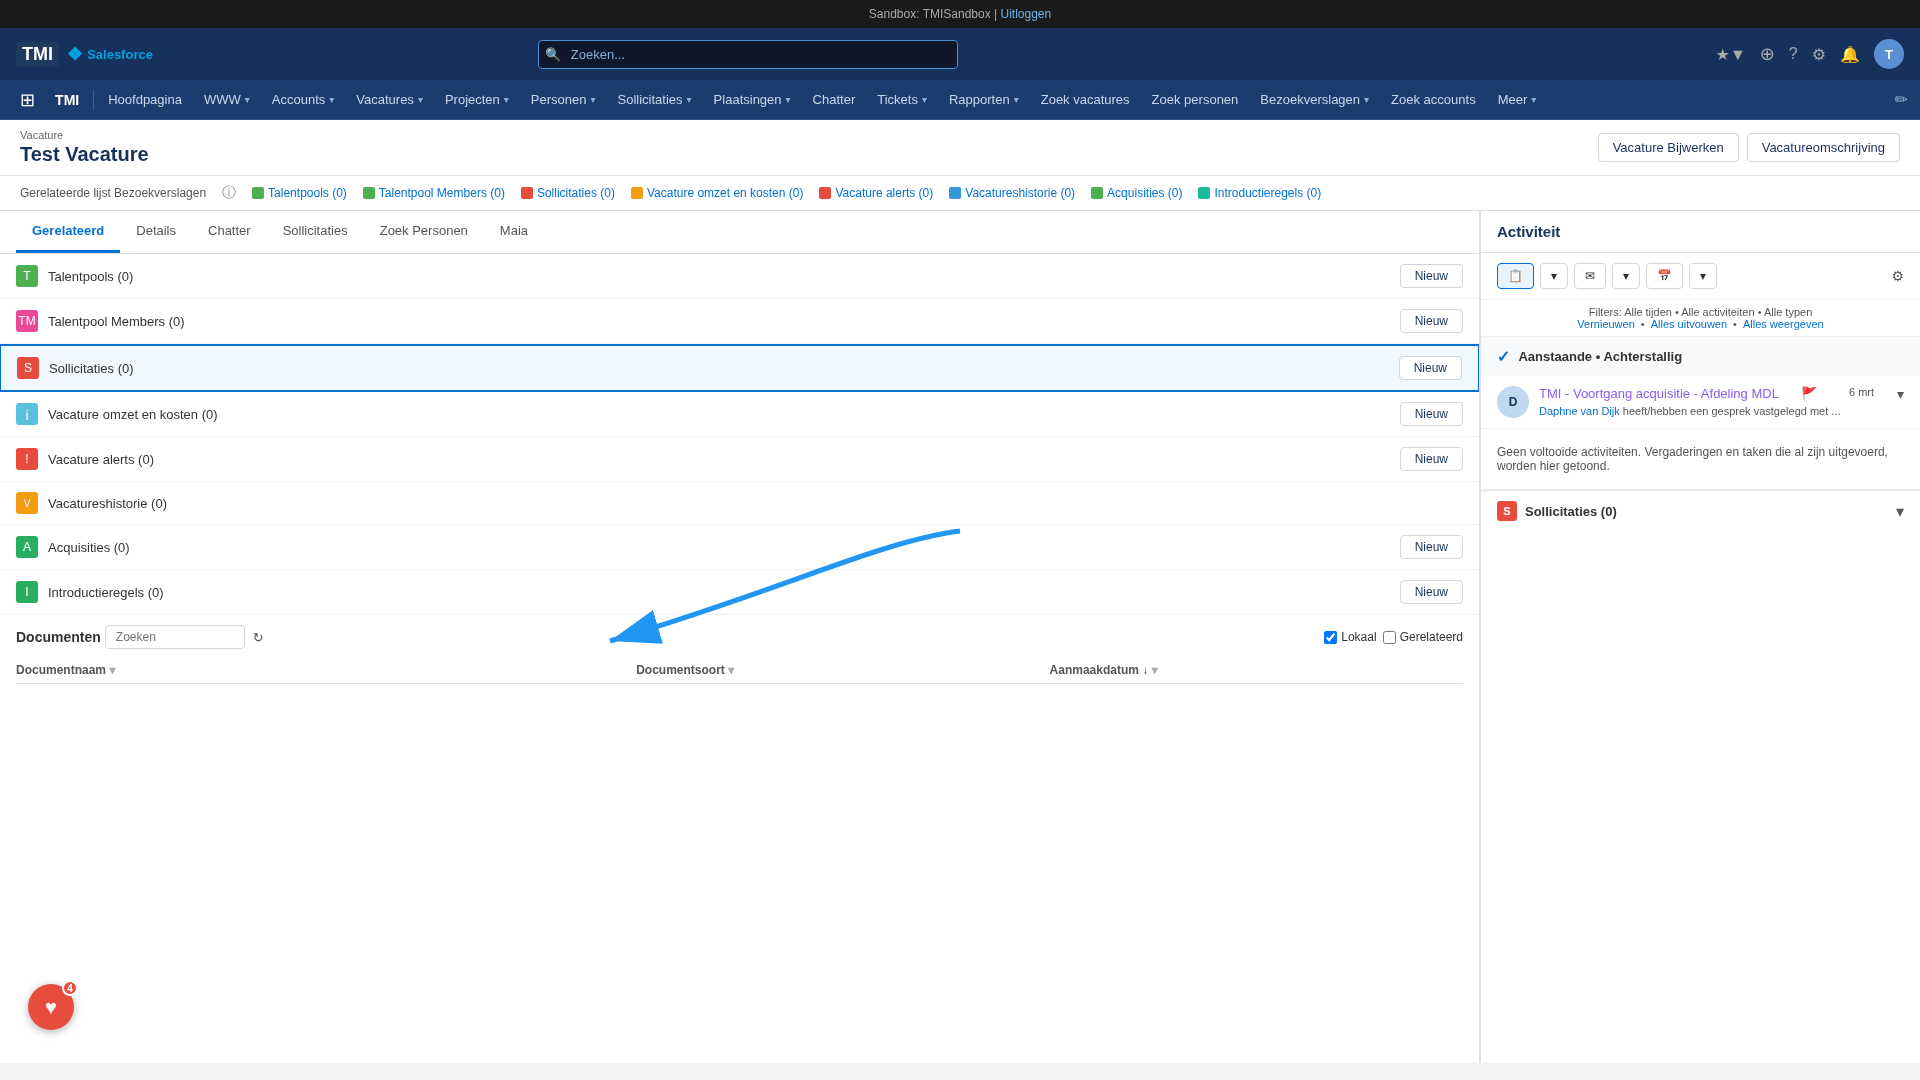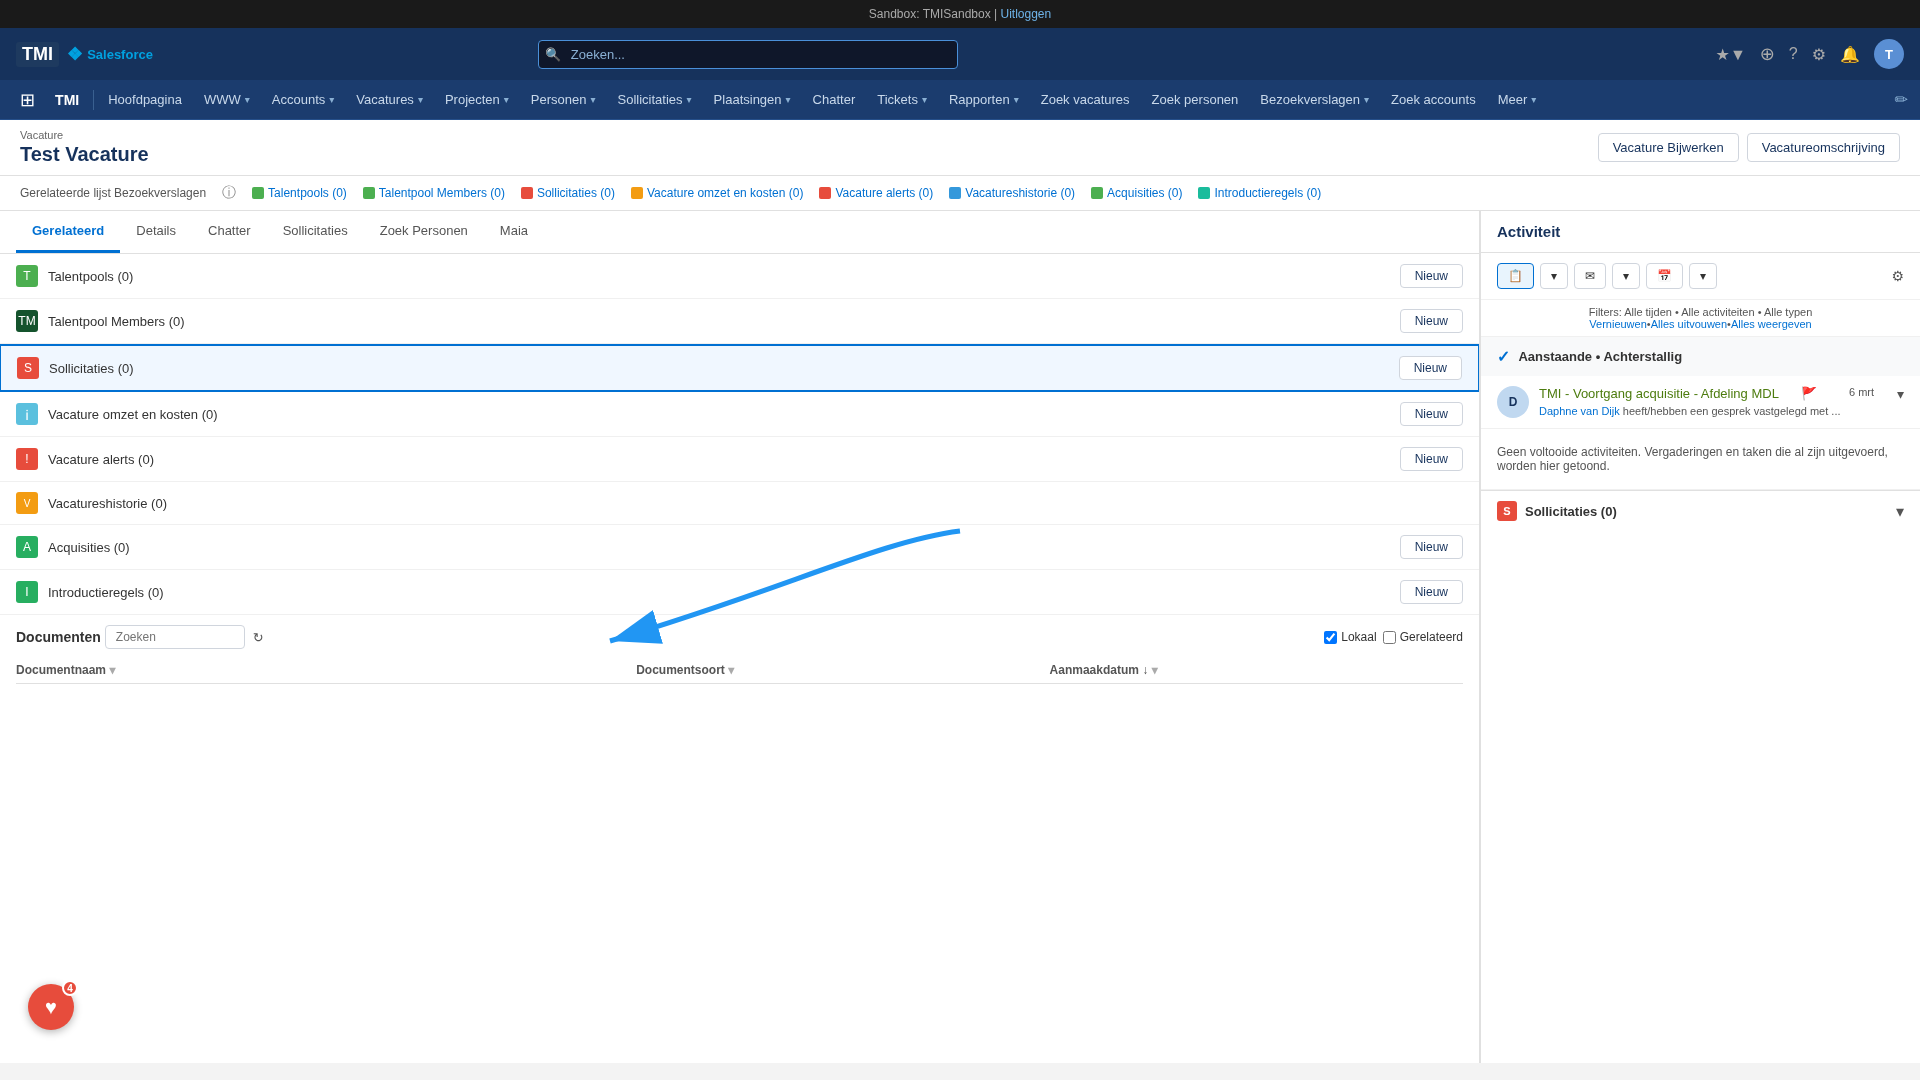--- a/index.html
+++ b/index.html
@@ -248,21 +248,21 @@
       border-radius: 3px;
       display: flex; align-items: center; justify-content: center;
       font-size: 12px;
       color: white;
       margin-right: 10px;
       flex-shrink: 0;
     }
     .icon-green { background: #4CAF50; }
     .icon-red { background: #e74c3c; }
     .icon-orange { background: #f39c12; }
-    .icon-teal { background: #14532d; }
+    .icon-teal { background: #ec4899; }
 
     .section-name {
       flex: 1;
       font-size: 13px;
       color: #333;
     }
     .btn-new {
       padding: 4px 14px;
       border: 1px solid #d0d5dd;
       background: white;
@@ -358,21 +358,21 @@
     .activity-filters {
       padding: 6px 16px;
       font-size: 11px;
       color: #555;
       border-bottom: 1px solid #f0f0f0;
       display: flex;
       justify-content: space-between;
       align-items: center;
       flex-direction: column;
     }
-    .activity-filters-links { display: flex; }
+    .activity-filters-links { display: flex; gap: 6px; }
     .activity-filters-links a { color: #0070d2; text-decoration: none; font-size: 11px; cursor: pointer; }
 
     .activity-section-header {
       padding: 10px 16px;
       font-size: 13px;
       font-weight: 600;
       color: #333;
       background: #f8f9fa;
       display: flex;
       align-items: center;
@@ -388,21 +388,21 @@
     }
     .activity-avatar {
       width: 32px; height: 32px;
       background: #c0d8f0;
       border-radius: 50%;
       flex-shrink: 0;
       display: flex; align-items: center; justify-content: center;
       font-size: 12px; color: #16325c; font-weight: bold;
     }
     .activity-content { flex: 1; }
-    .activity-title { font-size: 13px; color: #4d7c0f; font-weight: 500; cursor: pointer; }
+    .activity-title { font-size: 13px; color: #8b5cf6; font-weight: 500; cursor: pointer; }
     .activity-flag { color: #e74c3c; }
     .activity-meta { font-size: 11px; color: #555; margin-top: 3px; }
     .activity-meta a { color: #0070d2; text-decoration: none; }
     .activity-time { font-size: 11px; color: #555; white-space: nowrap; }
     .expand-btn { font-size: 14px; color: #555; cursor: pointer; }
 
     .no-activity {
       padding: 16px;
       font-size: 12px;
       color: #555;

